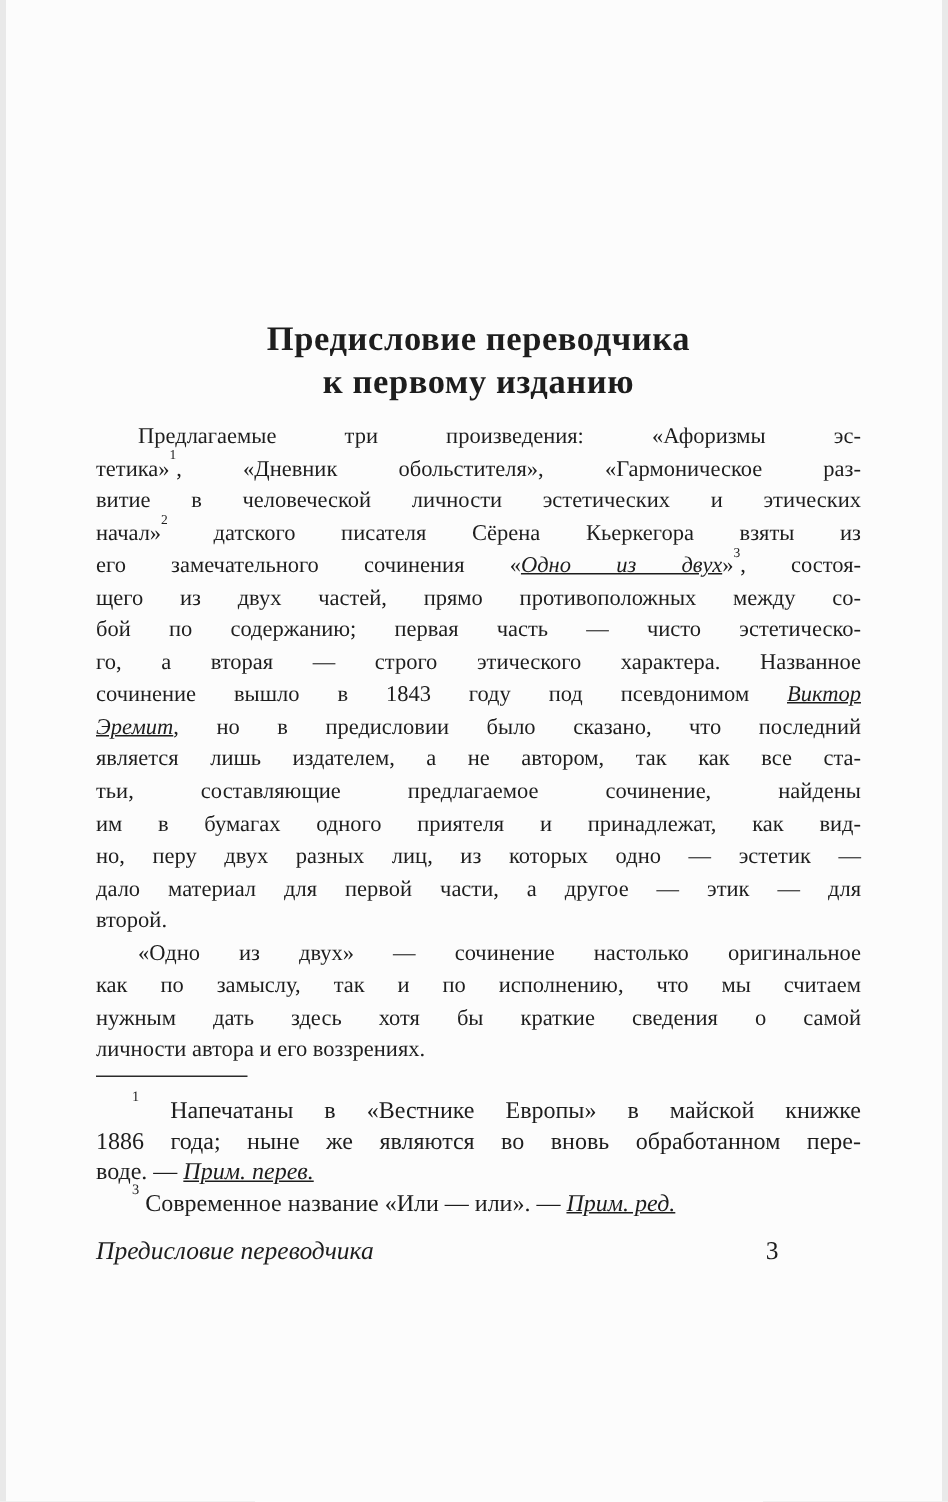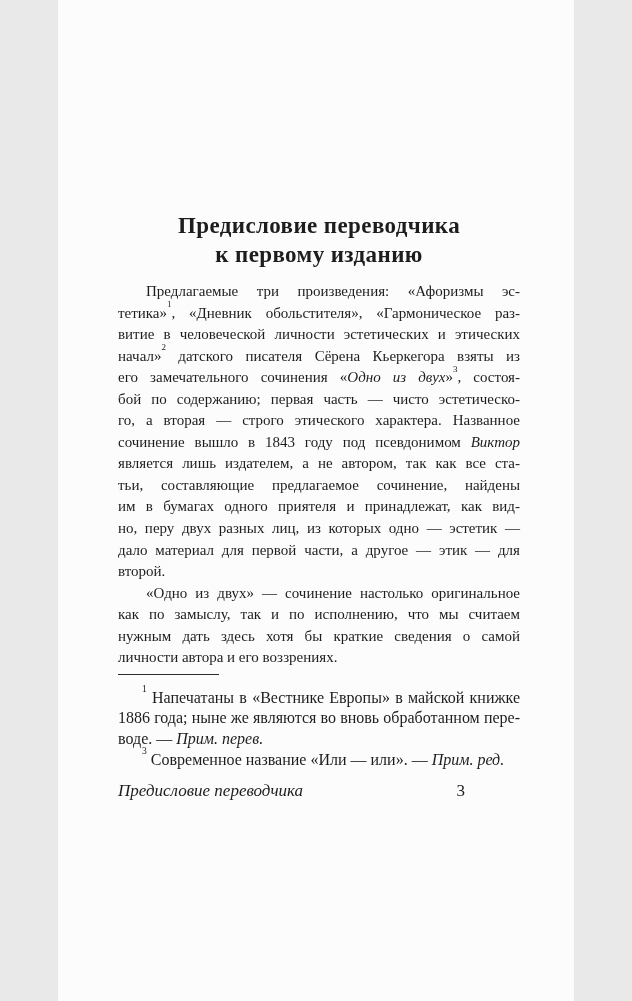--- a/index.html
+++ b/index.html
@@ -1,18 +1,18 @@
 <!DOCTYPE html>
 <html><head>
 <meta charset="utf-8">
 <style>
   html,body { margin:0; padding:0; background:#e9e9e9; }
   .page {
     position:relative;
-    width:516px; height:1001px;
+    width:624px; height:1001px;
     margin:0 auto;
     background:#fcfcfc;
     color:#1d1d1d;
     font-family:"Liberation Serif","DejaVu Serif",serif;
     overflow:hidden;
     box-sizing:border-box;
   }
   .content {
     position:absolute;
     left:60px; right:54px; top:0;
@@ -35,21 +35,21 @@
     text-align-last:justify;
   }
   .line.lastline { text-align-last:left; }
   .body-text .line.firstline { text-indent:28px; }
   sup.fnref {
     font-size:60%;
     line-height:0;
     position:relative;
     top:-0.5em;
   }
-  em { font-style:italic; }
+  em { font-style:italic;text-decoration:underline; }
   .footnote-separator {
     margin-top:5px;
     width:101px;
     height:0;
     border-top:1.7px solid #2b2b2b;
   }
   .footnotes-section {
     margin-top:13px;
     font-size:16px;
     line-height:20.6px;
@@ -77,23 +77,25 @@
       <div>к первому изданию</div>
     </div>
 
     <div class="body-text" id="body-text">
         <div>
           <div class="line firstline"><span>Предлагаемые три произведения: «Афоризмы эс-</span></div>
           <div class="line"><span>тетика»</span><sup class="fnref">1</sup><span>, «Дневник обольстителя», «Гармоническое раз-</span></div>
           <div class="line"><span>витие в человеческой личности эстетических и этических</span></div>
           <div class="line"><span>начал»</span><sup class="fnref">2</sup><span> датского писателя Сёрена Кьеркегора взяты из</span></div>
           <div class="line"><span>его замечательного сочинения «</span><em>Одно из двух</em><span>»</span><sup class="fnref">3</sup><span>, состоя-</span></div>
+          <div class="line"><span>щего из двух частей, прямо противоположных между со-</span></div>
           <div class="line"><span>бой по содержанию; первая часть — чисто эстетическо-</span></div>
           <div class="line"><span>го, а вторая — строго этического характера. Названное</span></div>
           <div class="line"><span>сочинение вышло в 1843 году под псевдонимом </span><em>Виктор</em></div>
+          <div class="line"><em>Эремит</em><span>, но в предисловии было сказано, что последний</span></div>
           <div class="line"><span>является лишь издателем, а не автором, так как все ста-</span></div>
           <div class="line"><span>тьи, составляющие предлагаемое сочинение, найдены</span></div>
           <div class="line"><span>им в бумагах одного приятеля и принадлежат, как вид-</span></div>
           <div class="line"><span>но, перу двух разных лиц, из которых одно — эстетик —</span></div>
           <div class="line"><span>дало материал для первой части, а другое — этик — для</span></div>
           <div class="line lastline"><span>второй.</span></div>
         </div>
         <div>
           <div class="line firstline"><span>«Одно из двух» — сочинение настолько оригинальное</span></div>
           <div class="line"><span>как по замыслу, так и по исполнению, что мы считаем</span></div>

